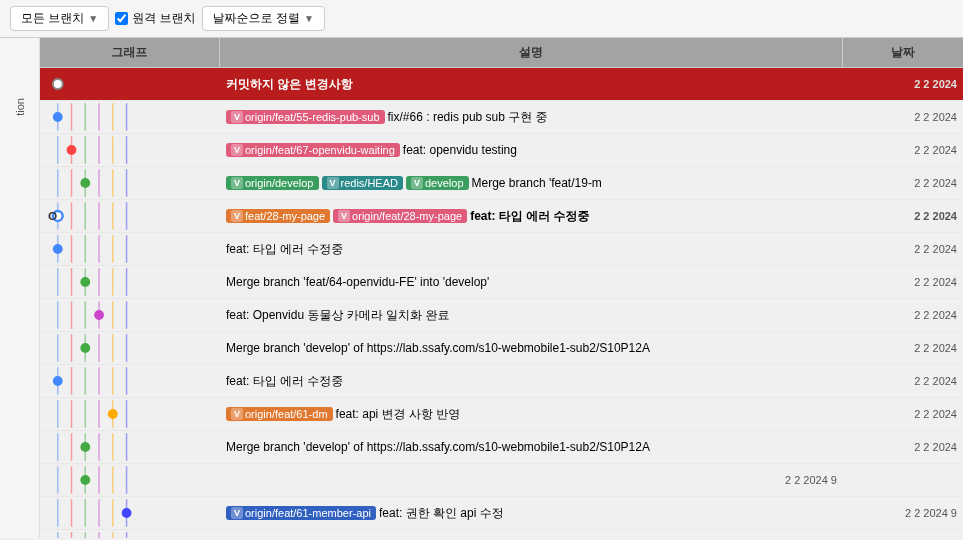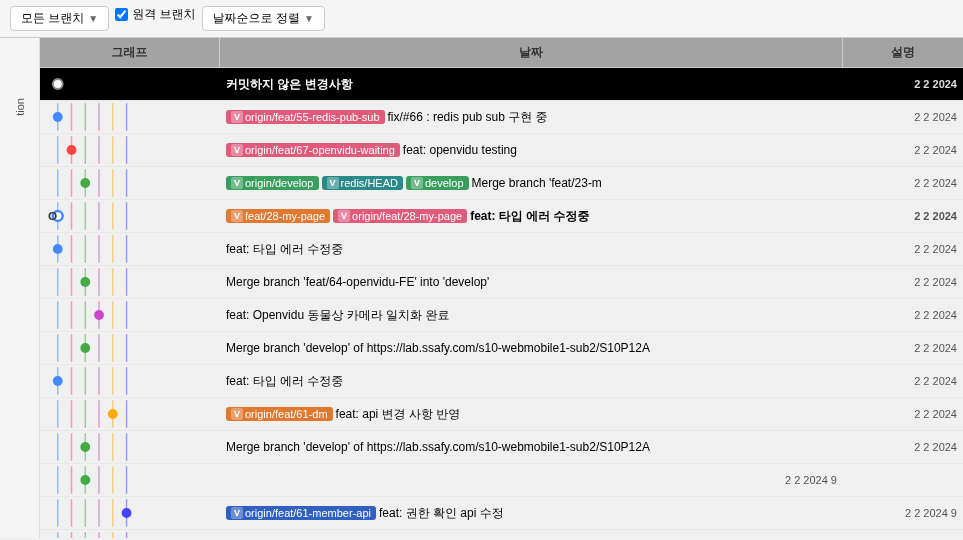--- a/index.html
+++ b/index.html
@@ -7,21 +7,21 @@
       font-family: 'Malgun Gothic', 'Apple SD Gothic Neo', sans-serif;
       font-size: 12px;
       background: #f0f0f0;
       overflow: hidden;
       width: 963px;
       height: 540px;
     }
 
     .toolbar {
       display: flex;
-      align-items: flex-start;
+      align-items: center;
       gap: 6px;
       padding: 6px 10px;
       background: #f5f5f5;
       border-bottom: 1px solid #ccc;
     }
 
     .toolbar-btn {
       display: flex;
       align-items: center;
       gap: 4px;
@@ -101,21 +101,21 @@
 
     .row {
       display: grid;
       grid-template-columns: 180px 1fr 120px;
       border-bottom: 1px solid #e8e8e8;
       align-items: center;
       min-height: 28px;
     }
 
     .row.selected {
-      background: #000000;
+      background: #b91c1c;
       color: #fff;
     }
 
     .row.bold-row {
       font-weight: bold;
     }
 
     .graph-cell {
       display: flex;
       align-items: center;
@@ -192,22 +192,22 @@
 </div>
 
 <div class="main-container">
   <div class="left-panel">
     <div class="left-panel-text">tion</div>
   </div>
 
   <div class="graph-table-wrapper">
     <div class="table-header">
       <div class="col">그래프</div>
+      <div class="col">설명</div>
       <div class="col">날짜</div>
-      <div class="col">설명</div>
     </div>
     <div class="table-body" id="table-body">
     <div class="row selected bold-row">
           <div class="graph-cell">
             <svg width="175" height="28" viewBox="0 0 175 28">
               <circle cx="14" cy="14" r="5" fill="white" stroke="#888" stroke-width="2"></circle>
             </svg>
           </div>
           <div class="desc-cell">
             <span style="font-weight: bold; color: rgb(255, 255, 255);">커밋하지 않은 변경사항</span>
@@ -274,21 +274,21 @@
               <span>origin/develop</span>
             </span>
             <span class="branch-tag teal" style="background: rgb(42, 138, 138);">
               <span class="tag-icon">V</span>
               <span>redis/HEAD</span>
             </span>
             <span class="branch-tag green" style="background: rgb(58, 158, 95);">
               <span class="tag-icon">V</span>
               <span>develop</span>
             </span>
-            <span>Merge branch 'feat/23-m</span>
+            <span>Merge branch 'feat/19-m</span>
           </div>
           <div class="date-cell">2 2 2024</div>
         </div>
         <div class="row bold-row">
           <div class="graph-cell">
             <svg width="175" height="28" viewBox="0 0 175 28">
               <line x1="14" y1="0" x2="14" y2="28" stroke="#4488ff" stroke-width="1.5" opacity="0.5"></line>
               <line x1="28" y1="0" x2="28" y2="28" stroke="#ff4444" stroke-width="1.5" opacity="0.5"></line>
               <line x1="42" y1="0" x2="42" y2="28" stroke="#44aa44" stroke-width="1.5" opacity="0.5"></line>
               <line x1="56" y1="0" x2="56" y2="28" stroke="#cc44cc" stroke-width="1.5" opacity="0.5"></line>

